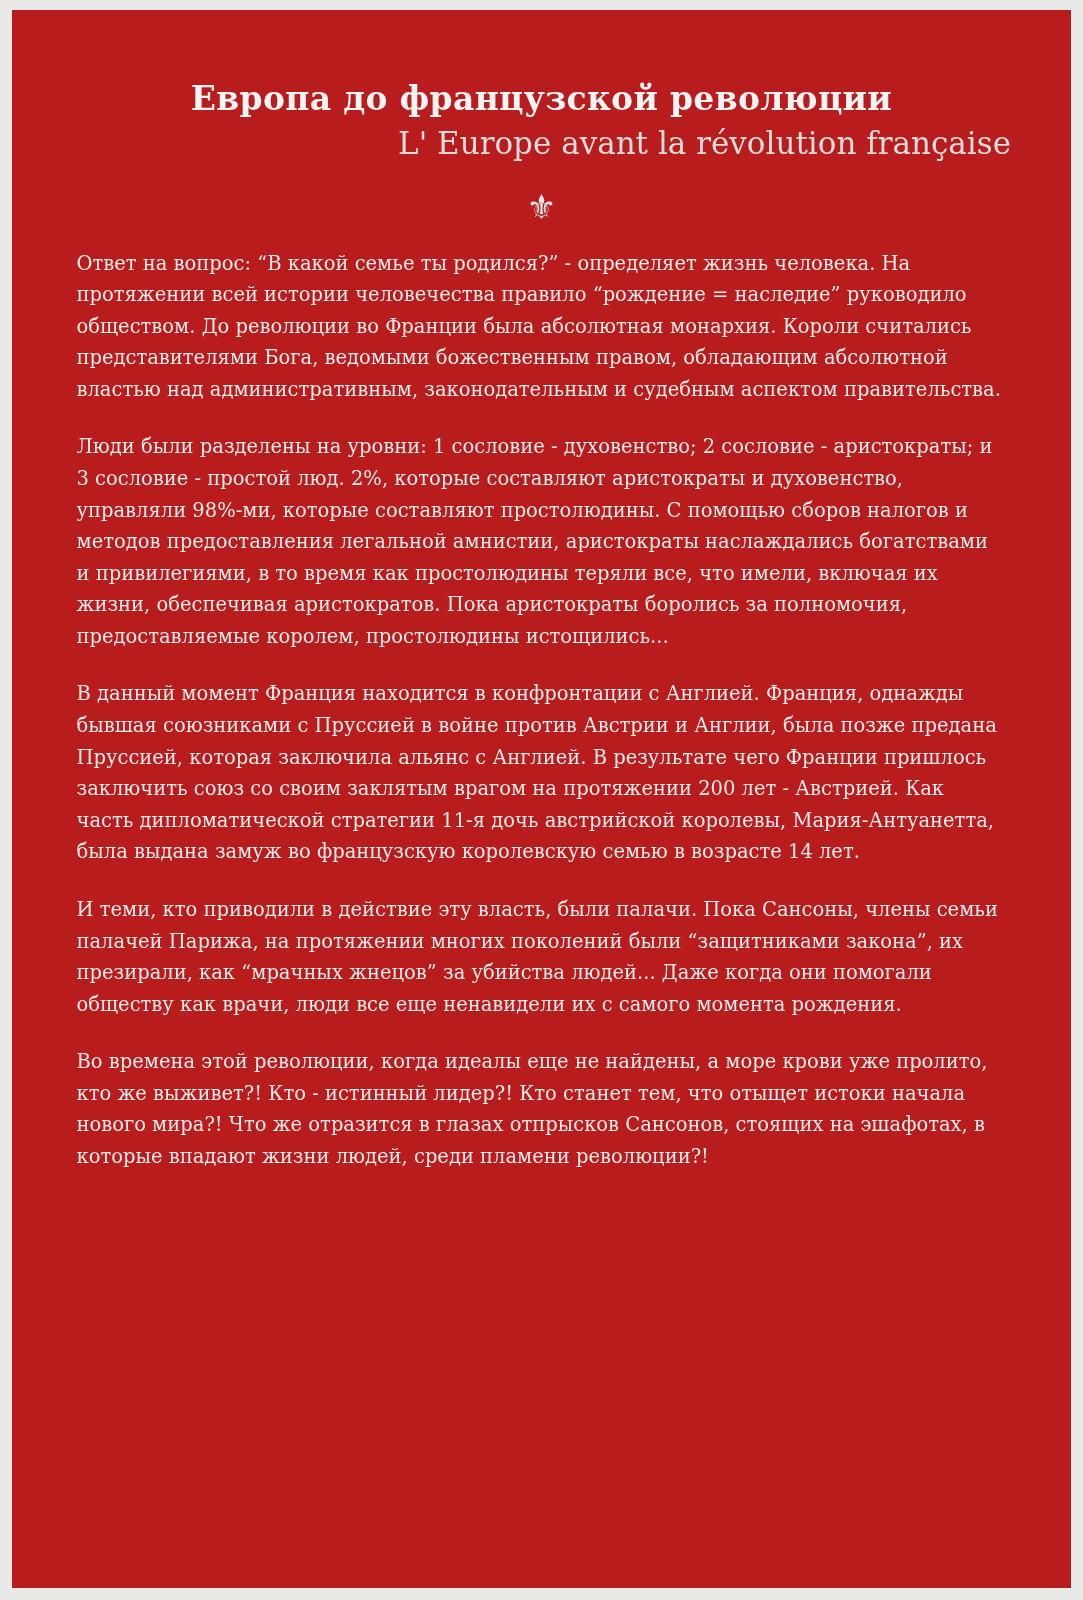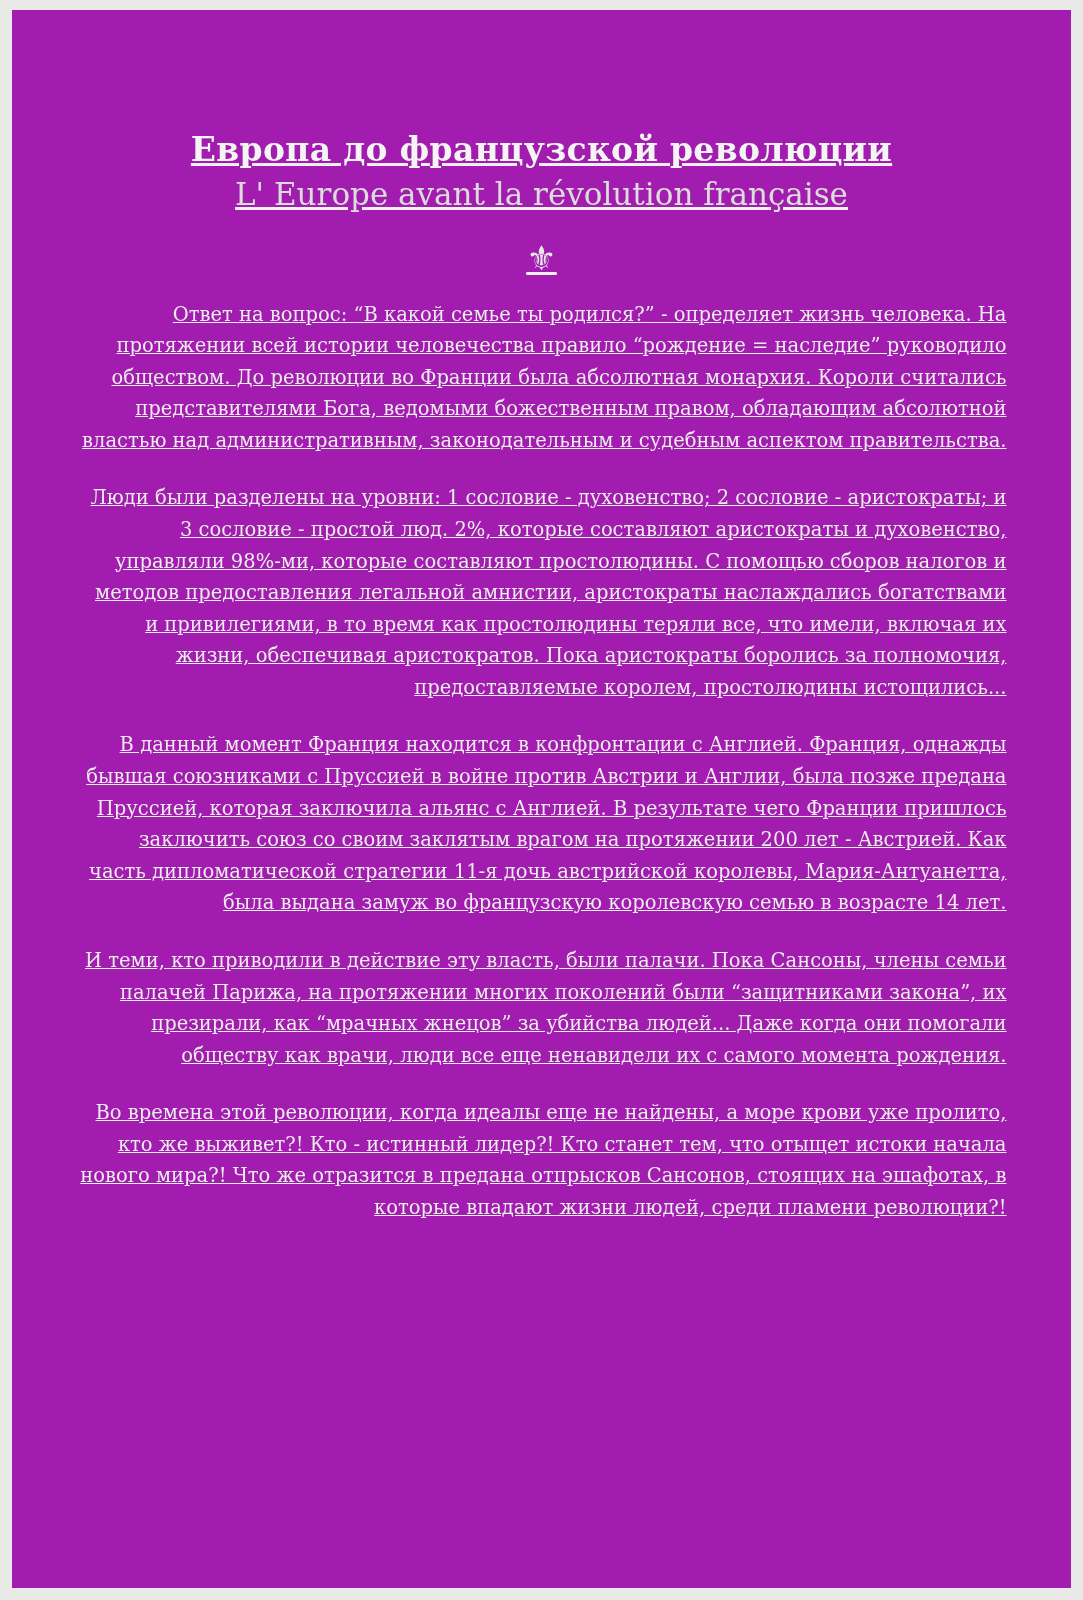--- a/index.html
+++ b/index.html
@@ -18,26 +18,25 @@
     width: 1083px;
     height: 1600px;
     background: #e9e9e7;
     box-sizing: border-box;
     padding: 10px 12px 12px 12px;
   }
   .panel {
     position: relative;
     width: 100%;
     height: 100%;
-    background: #a21caf;
+    background: #b91c1c;
     box-sizing: border-box;
-    padding: 119px 60px 40px 60px;
+    padding: 68px 60px 40px 60px;
     color: #efefef;
     overflow: hidden;
-    text-decoration: underline;
   }
   .title-block {
     text-align: center;
     margin: 0 0 6px 0;
   }
   .title-ru {
     font-family: "DejaVu Serif", serif;
     font-weight: 700;
     font-size: 33px;
     letter-spacing: 0.3px;
@@ -45,41 +44,42 @@
     line-height: 1.25;
     margin: 0;
   }
   .title-fr {
     font-family: "DejaVu Serif", serif;
     font-weight: 400;
     font-size: 31px;
     color: #dcdcdc;
     line-height: 1.3;
     margin: 4px 0 0 0;
+    text-align: right;
   }
   .ornament {
     text-align: center;
     margin: 26px 0 24px 0;
     font-size: 34px;
     line-height: 1;
     color: #e8e8e8;
     font-family: "DejaVu Sans", sans-serif;
   }
   .body-text {
     font-family: "DejaVu Serif", serif;
     font-size: 19.5px;
     line-height: 1.62;
     color: #ececec;
     text-align: center;
     max-width: 930px;
     margin: 0 auto;
   }
   .para {
     margin: 0 0 26px 0;
-    text-align: right;
+    text-align: left;
   }
   .para:last-child {
     margin-bottom: 0;
   }
   .para.wide {
     max-width: 930px;
   }
 </style>
 </head>
 <body>
@@ -92,17 +92,17 @@
       <h2 class="title-fr">L' Europe avant la révolution française</h2>
     </div>
 
     <div class="ornament">⚜</div>
 
     <div class="body-text">
       <p class="para">Ответ на вопрос: “В какой семье ты родился?” - определяет жизнь человека. На протяжении всей истории человечества правило “рождение = наследие” руководило обществом. До революции во Франции была абсолютная монархия. Короли считались представителями Бога, ведомыми божественным правом, обладающим абсолютной властью над административным, законодательным и судебным аспектом правительства.</p>
       <p class="para wide">Люди были разделены на уровни: 1 сословие - духовенство; 2 сословие - аристократы; и 3 сословие - простой люд. 2%, которые составляют аристократы и духовенство, управляли 98%-ми, которые составляют простолюдины. С помощью сборов налогов и методов предоставления легальной амнистии, аристократы наслаждались богатствами и привилегиями, в то время как простолюдины теряли все, что имели, включая их жизни, обеспечивая аристократов. Пока аристократы боролись за полномочия, предоставляемые королем, простолюдины истощились...</p>
       <p class="para">В данный момент Франция находится в конфронтации с Англией. Франция, однажды бывшая союзниками с Пруссией в войне против Австрии и Англии, была позже предана Пруссией, которая заключила альянс с Англией. В результате чего Франции пришлось заключить союз со своим заклятым врагом на протяжении 200 лет - Австрией. Как часть дипломатической стратегии 11-я дочь австрийской королевы, Мария-Антуанетта, была выдана замуж во французскую королевскую семью в возрасте 14 лет.</p>
       <p class="para">И теми, кто приводили в действие эту власть, были палачи. Пока Сансоны, члены семьи палачей Парижа, на протяжении многих поколений были “защитниками закона”, их презирали, как “мрачных жнецов” за убийства людей... Даже когда они помогали обществу как врачи, люди все еще ненавидели их с самого момента рождения.</p>
-      <p class="para wide">Во времена этой революции, когда идеалы еще не найдены, а море крови уже пролито, кто же выживет?! Кто - истинный лидер?! Кто станет тем, что отыщет истоки начала нового мира?! Что же отразится в предана отпрысков Сансонов, стоящих на эшафотах, в которые впадают жизни людей, среди пламени революции?!</p>
+      <p class="para wide">Во времена этой революции, когда идеалы еще не найдены, а море крови уже пролито, кто же выживет?! Кто - истинный лидер?! Кто станет тем, что отыщет истоки начала нового мира?! Что же отразится в глазах отпрысков Сансонов, стоящих на эшафотах, в которые впадают жизни людей, среди пламени революции?!</p>
     </div>
 
   </div>
 </div>
 
 </body></html>

